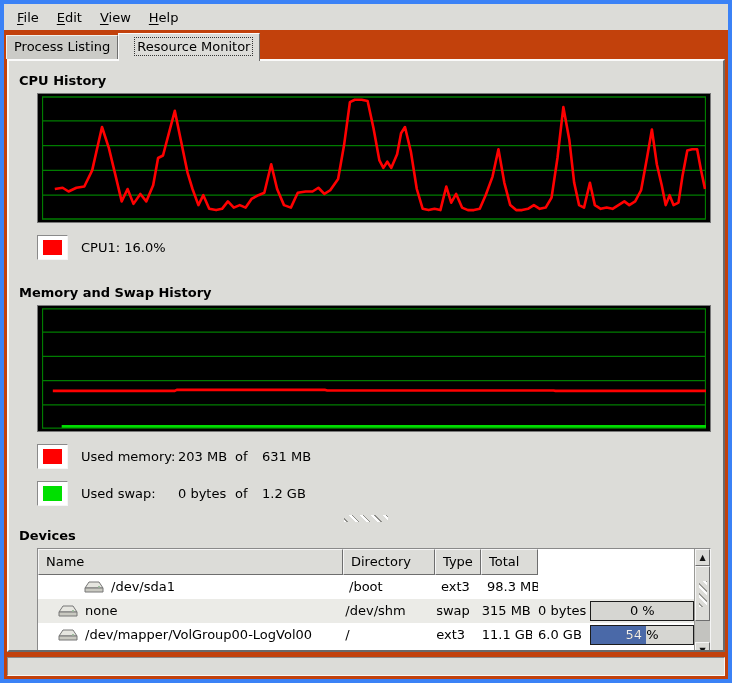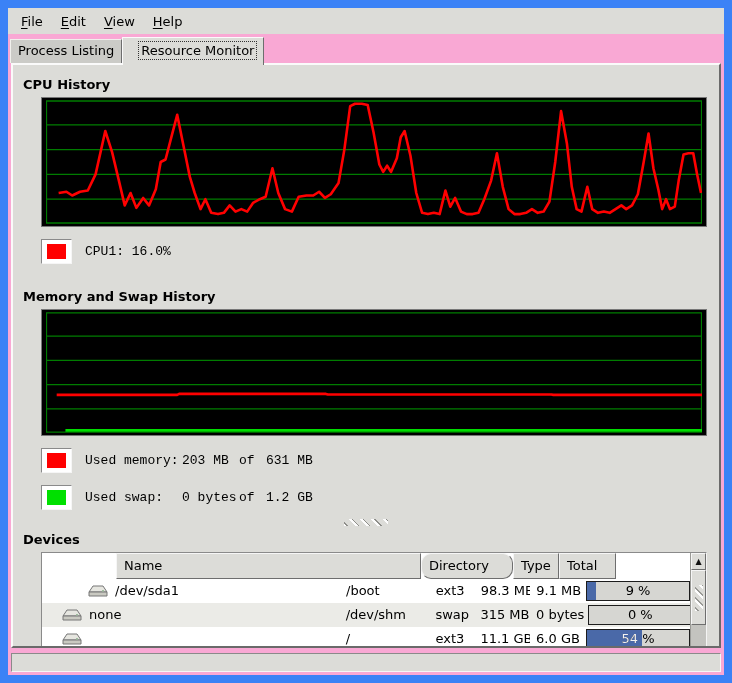--- a/index.html
+++ b/index.html
@@ -1,19 +1,19 @@
 <!DOCTYPE html>
 <html><head>
 <meta charset="utf-8">
 <style>
   html,body{margin:0;padding:0;}
   body{font-family:"DejaVu Sans","Liberation Sans",sans-serif;font-size:13px;color:#000;background:#555;}
   *{box-sizing:border-box;}
 
-  .window{width:732px;height:683px;background:#f9a8d4;border:8px solid #3b82f6;overflow:hidden;display:flex;flex-direction:column;}
+  .window{width:732px;height:683px;background:#c2410c;border:4px solid #3b82f6;overflow:hidden;display:flex;flex-direction:column;}
 
   
   .menubar{height:26px;display:flex;align-items:center;padding-left:4px;background:#dcdcd8;flex:0 0 auto;}
   .menu-item{padding:2px 9px;cursor:default;}
   .mnemonic{text-decoration:underline;text-underline-offset:2px;}
 
   
   .tabstrip{height:29px;display:flex;align-items:flex-end;padding-left:2px;flex:0 0 auto;position:relative;z-index:3;}
   .tab{padding:0 7px;line-height:22px;cursor:default;}
   .tab-inactive{height:24px;background:#cbcbc7;border:1px solid #6e6e6e;border-bottom:none;border-top-color:#f0f0ec;border-left-color:#f0f0ec;}
@@ -21,42 +21,42 @@
   .tab-active .tab-label{outline:1px dotted #333;padding:1px 2px;}
 
   
   .panel{margin:0 3px;flex:1 1 auto;border:2px solid;border-color:#fafafa #6a6a6a #6a6a6a #fafafa;background:#dcdcd8;padding-top:12px;position:relative;z-index:1;overflow:hidden;}
 
   .section-title{font-weight:bold;margin:0 0 5px 10px;}
   .graph{height:130px;margin:0 12px 8px 28px;background:#000;border:1px solid #777;padding:2px 4px;}
   .graph svg{width:100%;height:100%;display:block;}
   .graph-mem{height:127px;}
 
-  .legend-row{display:flex;align-items:center;margin:12px 0 9px 28px;height:25px;font-family:Liberation Mono, monospace;}
+  .legend-row{display:flex;align-items:center;margin:12px 0 9px 28px;height:25px;}
   .swatch{width:31px;height:25px;border:1px solid;border-color:#8a8a8a #f6f6f6 #f6f6f6 #8a8a8a;background:#fff;padding:4px 5px;margin-right:13px;}
   .swatch-inner{width:100%;height:100%;}
   .legend-text{padding-left:0;}
   .leg-label{display:inline-block;width:97px;}
   .leg-used{display:inline-block;width:57px;}
   .leg-of{display:inline-block;width:27px;}
 
   .spacer-lg{height:16px;}
   .grip{width:44px;height:7px;margin:3px auto 6px auto;background-image:repeating-linear-gradient(45deg,#fcfcfc 0 2px,#8e8e8a 2px 3px,rgba(0,0,0,0) 3px 8px);}
 
   
   .devtable{margin:0 12px 0 28px;height:112px;display:flex;border:1px solid;border-color:#8a8a8a #f4f4f4 #f4f4f4 #8a8a8a;background:#fff;}
   .tbl-main{flex:1 1 auto;display:flex;flex-direction:column;overflow:hidden;}
-  .tbl-header{display:flex;height:26px;flex:0 0 auto;justify-content:center;}
+  .tbl-header{display:flex;height:26px;flex:0 0 auto;}
   .hcell{background:#dcdcd8;border:1px solid;border-color:#f6f6f6 #6e6e6e #6e6e6e #f6f6f6;line-height:24px;padding-left:7px;overflow:hidden;white-space:nowrap;}
   .tbl-body{flex:1 1 auto;}
   .trow{display:flex;height:24px;background:#fff;}
   .trow.alt{background:#ebebe7;}
   .tcell{line-height:28px;padding-left:6px;overflow:hidden;white-space:nowrap;display:flex;align-items:center;}
   .col-name{width:305px;}
-  .col-dir{width:92px;border-radius:10px;}
+  .col-dir{width:92px;}
   .col-type{width:46px;}
   .col-total{width:57px;}
   .col-used{width:164px;}
   .disk-ico{margin-right:7px;flex:0 0 auto;}
 
   .pbar{position:relative;width:104px;height:20px;border:1px solid #1c1c1c;background:#d6d6d2;margin-left:4px;flex:0 0 auto;}
   .pfill{position:absolute;left:0;top:0;bottom:0;background:#4a69a8;}
   .plab{position:absolute;left:0;top:0;width:102px;height:18px;line-height:18px;text-align:center;}
   .plab-dark{color:#000;}
   .pclip{position:absolute;left:0;top:0;height:100%;overflow:hidden;}
@@ -160,30 +160,20 @@
                 <svg width="20" height="14" viewBox="0 0 20 14" class="disk-ico">
                   <polygon points="5,2 15,2 19,8 1,8" fill="#e6e6e0" stroke="#777" stroke-width="1"></polygon>
                   <polygon points="1,8 19,8 19,12 1,12" fill="#c9c9c1" stroke="#777" stroke-width="1"></polygon>
                   <rect x="14" y="6" width="2" height="1.5" fill="#9fbf9f"></rect>
                 </svg>
                 <span>/dev/sda1</span>
               </div>
               <div class="tcell col-dir">/boot</div>
               <div class="tcell col-type">ext3</div>
               <div class="tcell col-total">98.3 MB</div>
-              <div class="tcell col-used">
-                <span class="used-text">9.1 MB</span>
-                <div class="pbar">
-                  <div class="pfill" style="width: 9%; background: rgb(74, 105, 168);"></div>
-                  <div class="plab plab-dark">9 %</div>
-                  <div class="pclip" style="width: 9%;">
-                    <div class="plab plab-light">9 %</div>
-                  </div>
-                </div>
-              </div>
             </div>
             <div class="trow alt">
               <div class="tcell col-name" style="padding-left: 20px;">
                 <svg width="20" height="14" viewBox="0 0 20 14" class="disk-ico">
                   <polygon points="5,2 15,2 19,8 1,8" fill="#e6e6e0" stroke="#777" stroke-width="1"></polygon>
                   <polygon points="1,8 19,8 19,12 1,12" fill="#c9c9c1" stroke="#777" stroke-width="1"></polygon>
                   <rect x="14" y="6" width="2" height="1.5" fill="#9fbf9f"></rect>
                 </svg>
                 <span>none</span>
               </div>
@@ -199,20 +189,21 @@
                 </div>
               </div>
             </div>
             <div class="trow">
               <div class="tcell col-name" style="padding-left: 20px;">
                 <svg width="20" height="14" viewBox="0 0 20 14" class="disk-ico">
                   <polygon points="5,2 15,2 19,8 1,8" fill="#e6e6e0" stroke="#777" stroke-width="1"></polygon>
                   <polygon points="1,8 19,8 19,12 1,12" fill="#c9c9c1" stroke="#777" stroke-width="1"></polygon>
                   <rect x="14" y="6" width="2" height="1.5" fill="#9fbf9f"></rect>
                 </svg>
+                <span>/dev/mapper/VolGroup00-LogVol00</span>
               </div>
               <div class="tcell col-dir">/</div>
               <div class="tcell col-type">ext3</div>
               <div class="tcell col-total">11.1 GB</div>
               <div class="tcell col-used">
                 <span class="used-text">6.0 GB</span>
                 <div class="pbar">
                   <div class="pfill" style="width: 54%; background: rgb(74, 105, 168);"></div>
                   <div class="plab plab-dark">54 %</div>
                   <div class="pclip" style="width: 54%;">

